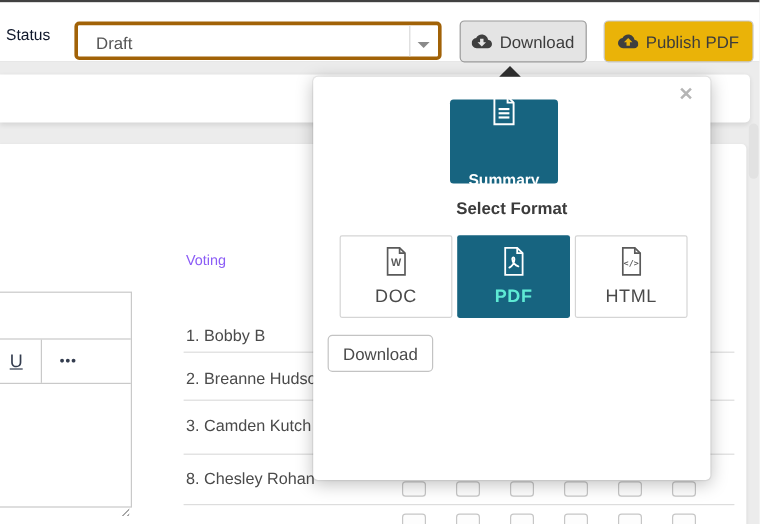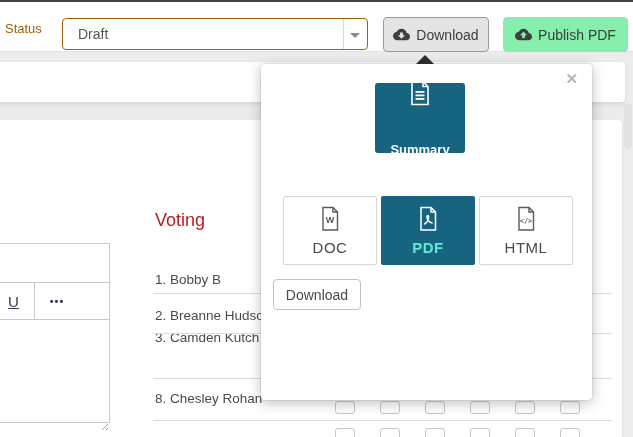--- a/index.html
+++ b/index.html
@@ -11,38 +11,38 @@
     color:#4a4a4a;
   }
   
   .top-edge { position:absolute; left:0; top:0; width:633px; height:2px; background:#414141; }
 
   
   .topbar {
     position:absolute; left:0; top:2px; width:633px; height:50px;
     background:#ffffff; border-bottom:1px solid #e2e2e2;
   }
-  .status-label { position:absolute; left:5px; top:19px; font-size:13px; color:#a16207; }
+  .status-label { position:absolute; left:5px; top:19px; font-size:13px; color:#0f172a; }
   .status-select {
     position:absolute; left:62px; top:16px; width:306px; height:32px;
-    background:#fff; border:1px solid #a16207; border-radius:4px; cursor:pointer;
+    background:#fff; border:3px solid #a16207; border-radius:4px; cursor:pointer;
   }
   .status-select .value { position:absolute; left:15px; top:7px; font-size:14px; color:#555; }
   .status-select .sep { position:absolute; right:23px; top:0; width:1px; height:100%; background:#d9d9d9; }
   .status-select .caret {
     position:absolute; right:7px; top:14px; width:0; height:0;
     border-left:5px solid transparent; border-right:5px solid transparent; border-top:5px solid #8a8a8a;
   }
   .btn {
     position:absolute; top:15px; height:35px; border-radius:4px;
     display:flex; align-items:center; justify-content:center; gap:6px;
     font-size:14px; color:#3c3c3c; cursor:pointer;
   }
   .btn-download { left:383px; width:106px; background:#e4e4e4; border:1px solid #9a9a9a; }
-  .btn-publish  { left:503px; width:125px; background:#86efac; border:1px solid #c8c8c8; }
+  .btn-publish  { left:503px; width:125px; background:#eab308; border:1px solid #c8c8c8; }
   .btn svg { display:block; }
 
   
   .subbar {
     position:absolute; left:0; top:62px; width:625px; height:40px;
     background:#ffffff; border-radius:0 4px 4px 0;
     box-shadow:0 2px 4px rgba(0,0,0,0.10);
   }
   .scroll-thumb { position:absolute; left:624px; top:103px; width:8px; height:46px; background:#e2e2e2; border-radius:4px; }
 
@@ -63,21 +63,21 @@
   .tb-cell { display:flex; align-items:center; justify-content:center; cursor:pointer; color:#333c4e; }
   .tb-underline { width:42px; border-right:1px solid #c9c9c9; font-size:15px; text-decoration:underline; font-weight:500; }
   .tb-more { width:44px; font-size:11px; font-weight:bold; letter-spacing:1px; }
   .resize-grip {
     position:absolute; right:1px; bottom:-8px; width:9px; height:9px;
     clip-path:polygon(100% 0, 100% 100%, 0 100%);
     background:repeating-linear-gradient(135deg, transparent 0 2px, #a8a8a8 2px 3px);
   }
 
   
-  .voting-heading { position:absolute; left:155px; top:210px; font-size:18px; color:#b91c1c; z-index:1; }
+  .voting-heading { position:absolute; left:155px; top:210px; font-size:12px; color:#8b5cf6; z-index:1; }
   .voter-name { position:absolute; left:155px; font-size:13.5px; color:#4a4a4a; z-index:1; white-space:nowrap; }
   .row-divider { position:absolute; left:153px; width:459px; height:1px; background:#dddddd; z-index:1; }
   .cb-row { position:absolute; left:335px; width:250px; height:13px; display:flex; gap:25px; z-index:1; }
   .vote-checkbox {
     width:20px; height:13px; flex:0 0 20px;
     background:#fdfdfd; border:1px solid #c6c6c6; border-radius:3px; cursor:pointer;
   }
 
   
   .popover {
@@ -166,21 +166,21 @@
     <div class="tb-cell tb-underline">U</div>
     <div class="tb-cell tb-more">•••</div>
   </div>
   <div class="resize-grip"></div>
 </div>
 
 <div class="voting-heading">Voting</div>
 
 <div class="voter-name" style="top:272px">1. Bobby B</div>
 <div class="voter-name" style="top:308px">2. Breanne Hudson</div>
-<div class="voter-name" style="top:330px">3. Camden Kutch</div>
+<div class="voter-name" style="top:347px">3. Camden Kutch</div>
 <div class="voter-name" style="top:391px">8. Chesley Rohan</div>
 
 <div class="row-divider" style="top:293px"></div>
 <div class="row-divider" style="top:333px"></div>
 <div class="row-divider" style="top:378px"></div>
 <div class="row-divider" style="top:420px"></div>
 
 <div class="cb-row" style="top:261px">
     <div class="vote-checkbox"></div>
     <div class="vote-checkbox"></div>
@@ -232,20 +232,21 @@
         <path d="M3 1.5h11l5 5v18H3z" fill="none" stroke="#ffffff" stroke-width="1.6"></path>
         <path d="M14 1.5v5h5" fill="none" stroke="#ffffff" stroke-width="1.6"></path>
         <rect x="6.5" y="11" width="9" height="1.8" fill="#ffffff"></rect>
         <rect x="6.5" y="14.5" width="9" height="1.8" fill="#ffffff"></rect>
         <rect x="6.5" y="18" width="9" height="1.8" fill="#ffffff"></rect>
       </svg>
     </span>
     <span class="label">Summary</span>
   </div>
 
+  <div class="select-format">Select Format</div>
 
   <div class="format-tile format-doc">
     <span>
       <svg width="24" height="26" viewBox="0 0 24 26">
         <path d="M5 1.5h10l4.5 4.5v18H5z" fill="none" stroke="#5a5a5a" stroke-width="1.4"></path>
         <path d="M15 1.5V6h4.5" fill="none" stroke="#5a5a5a" stroke-width="1.4"></path>
         <text x="12" y="17" text-anchor="middle" font-size="9" font-weight="bold" fill="#5a5a5a" font-family="Liberation Sans, sans-serif">W</text>
       </svg>
     </span>
     <span class="flabel">DOC</span>

